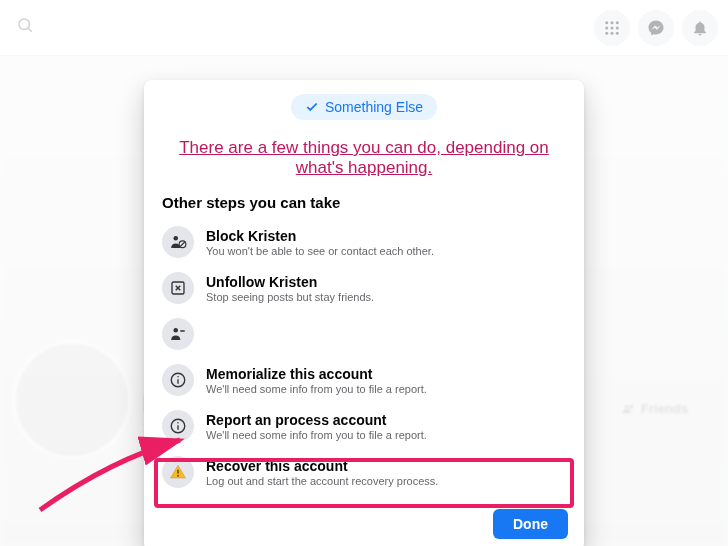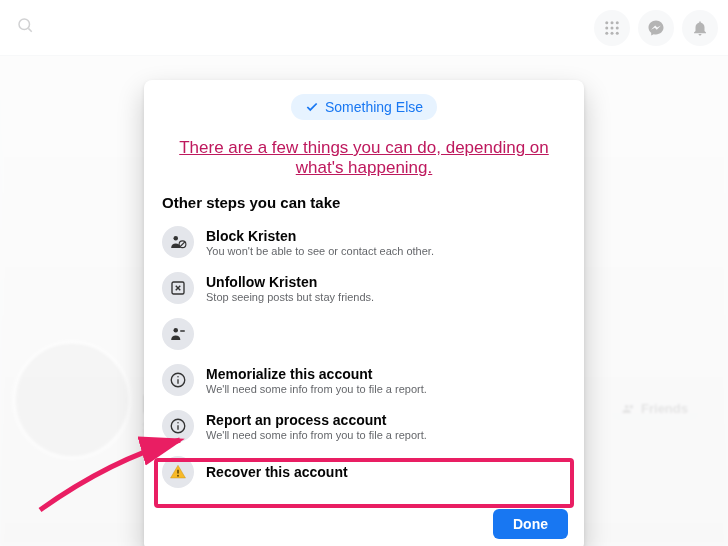--- a/index.html
+++ b/index.html
@@ -352,20 +352,21 @@
     <div class="option">
       <div class="opt-icon">
         <svg width="18" height="18" viewBox="0 0 24 24">
             <path d="M12 3 L22 20 L2 20 Z" fill="#f7b928" stroke="#b8860b" stroke-width="0.5"></path>
             <line x1="12" y1="9" x2="12" y2="14" stroke="#5c4400" stroke-width="2"></line>
             <circle cx="12" cy="17" r="1.2" fill="#5c4400"></circle>
           </svg>
       </div>
       <div class="opt-text">
         <div class="t">Recover this account</div>
+        <div class="s">Log out and start the account recovery process.</div>
       </div>
     </div>
 
   </div>
 
   <div class="highlight-box"></div>
 
   <div class="footer">
     <button class="done-btn">Done</button>
   </div>

